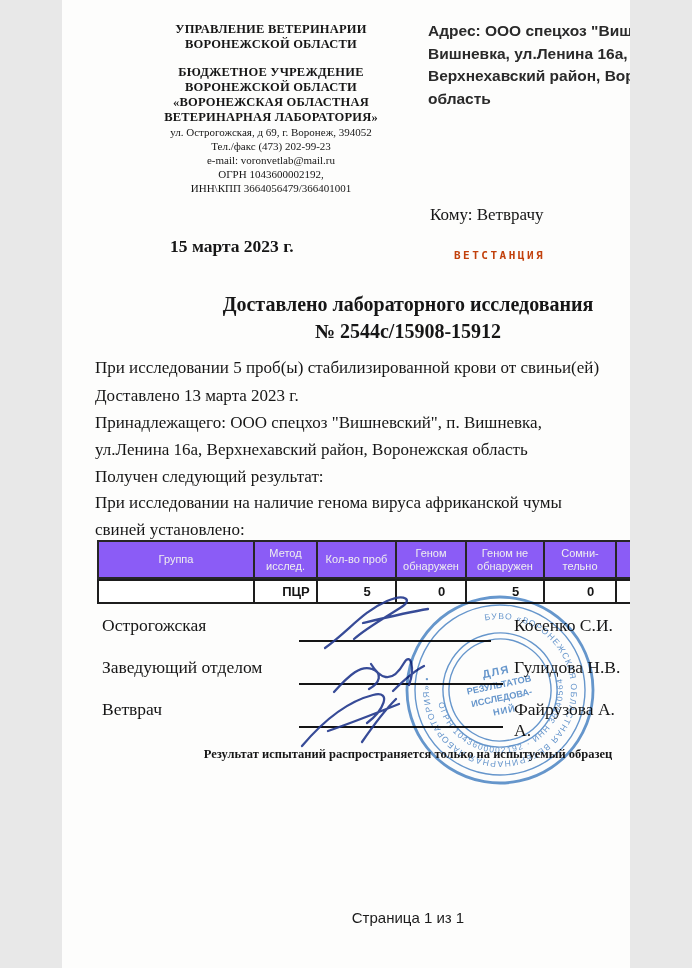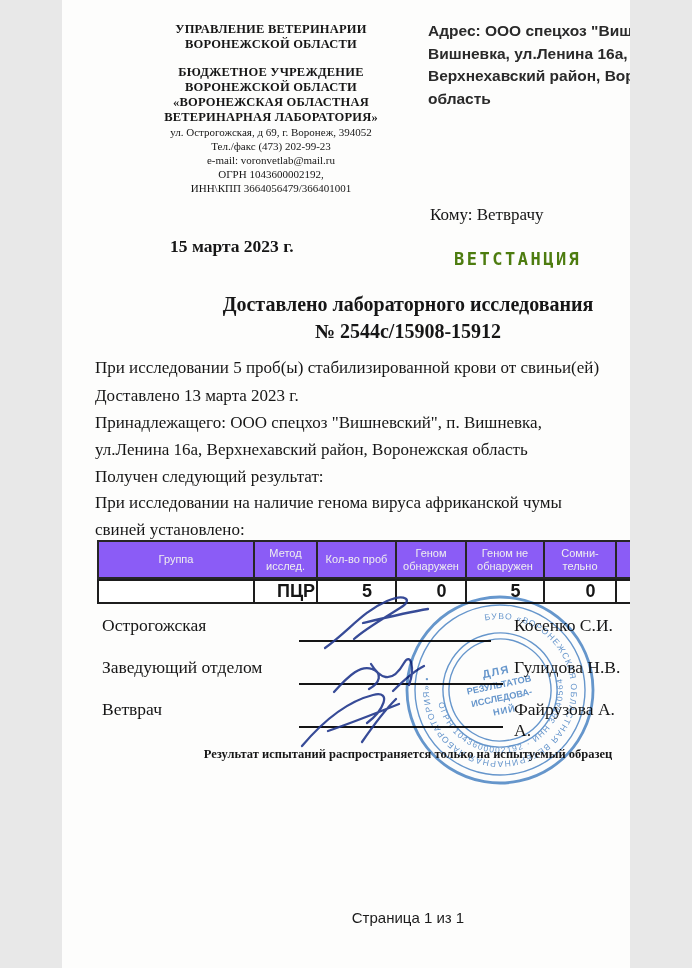--- a/index.html
+++ b/index.html
@@ -14,42 +14,42 @@
 
   
   .letterhead{left:55px;top:22px;width:308px;text-align:center;line-height:15px;}
   .lh-big{font-size:12.5px;font-weight:bold;letter-spacing:.2px;}
   .lh-gap{height:13px;}
   .lh-small{font-size:11px;line-height:14px;}
 
   
   .recipient-address{left:366px;top:20px;width:315px;font-size:15.5px;line-height:22.5px;font-weight:bold;color:#2a2a2a;}
   .to-line{left:368px;top:205px;font-size:17px;}
-  .vetstation{left:392px;top:249px;font-size:17px;font-weight:bold;letter-spacing:2.5px;color:#4d7c0f;}
+  .vetstation{left:392px;top:249px;font-size:11px;font-weight:bold;letter-spacing:2.5px;color:#c2410c;}
 
   .date-line{left:108px;top:236px;font-size:17.5px;font-weight:bold;text-align:right;}
 
   .doc-title{left:0;top:291px;width:692px;text-align:center;font-size:20px;font-weight:bold;line-height:27px;}
 
   .body-line{left:33px;width:640px;font-size:17px;white-space:nowrap;}
 
   
   .tbl{left:35px;width:601px;display:grid;grid-template-columns:156px 63px 79px 70px 78px 72px 75px;}
   .tbl-head{top:540px;border:2px solid #262626;background:#8b5cf6;}
   .tbl-head > div{
     border-right:2px solid #262626;color:#efefef;
     font-family:"Liberation Sans","DejaVu Sans",sans-serif;
     font-size:11px;line-height:13px;text-align:center;
     display:flex;align-items:center;justify-content:center;
     white-space:pre-line;height:33px;padding:1px 0;
   }
   .tbl-head > div:last-child{border-right:none;}
   .tbl-data{top:579px;border:2px solid #1d1d1d;background:#fff;}
   .tbl-data > div{
-    border-right:2px solid #1d1d1d;font-weight:bold;font-size:18px;
+    border-right:2px solid #1d1d1d;font-weight:bold;font-size:13px;
     font-family:"Liberation Sans","DejaVu Sans",sans-serif;
     display:flex;align-items:center;justify-content:center;height:21px;padding-left:21px;
   }
   .tbl-data > div:last-child{border-right:none;}
 
   
   .sig-role{left:40px;font-size:17.5px;}
   .sig-name{left:452px;font-size:17.5px;}
   .sig-line{height:2px;background:#151515;}
 

